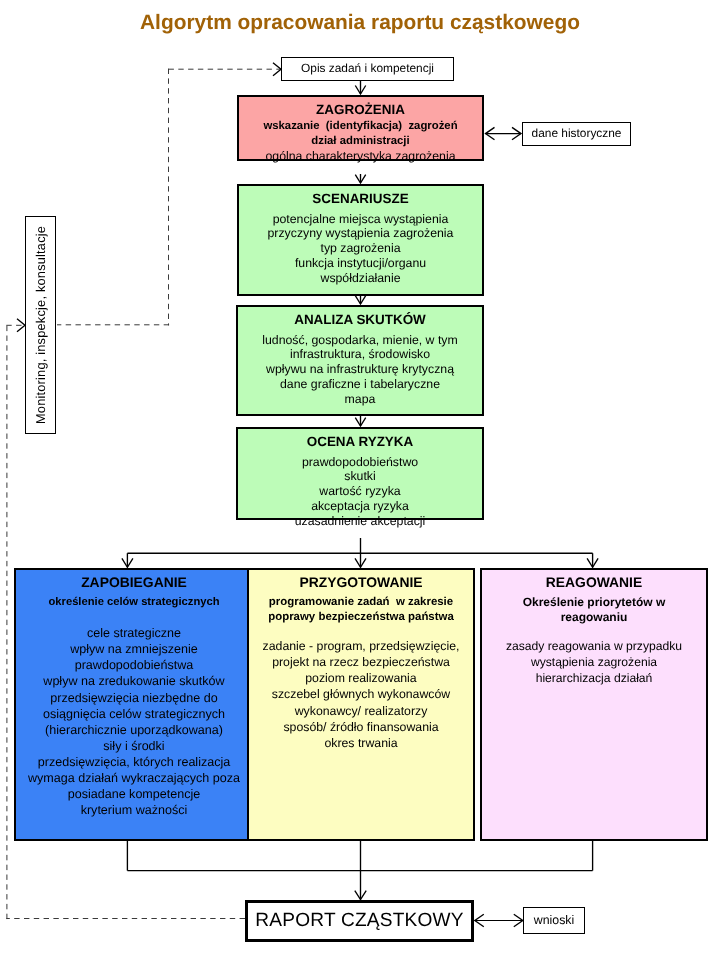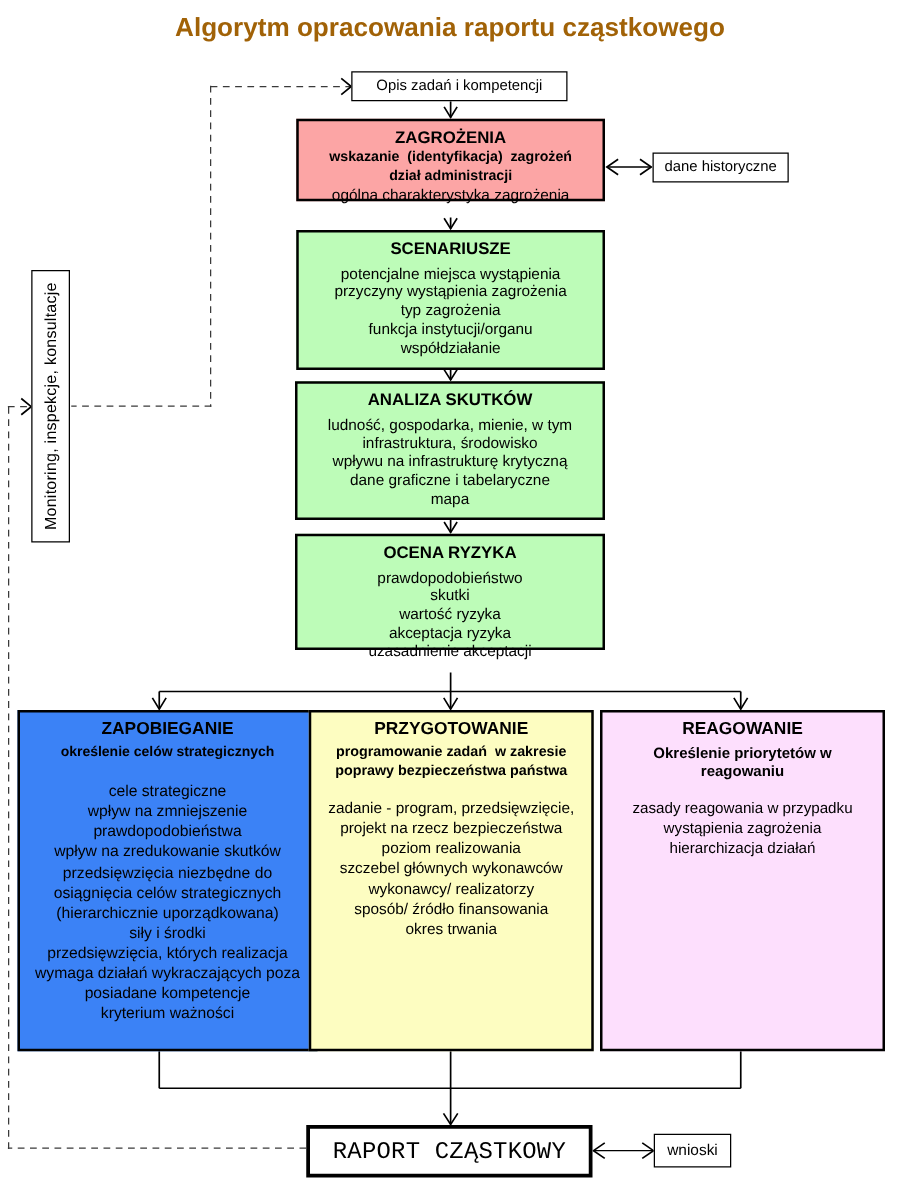--- a/index.html
+++ b/index.html
@@ -184,21 +184,21 @@
   <div class="box bigbox" id="reagowanie" style="left:480px;top:568px;width:228px;height:273px;background:#fddffd;">
       <div class="heading">REAGOWANIE</div>
       <div class="bold-line">Określenie priorytetów w</div>
       <div class="bold-line">reagowaniu</div>
       <div class="spacer gap"></div>
       <div class="line">zasady reagowania w przypadku</div>
       <div class="line">wystąpienia zagrożenia</div>
       <div class="line">hierarchizacja działań</div>
     </div>
 
-  <div class="box" id="raport" style="left:245px;top:900px;width:229px;height:42px;padding-bottom:1px;font-family:Liberation Mono, monospace;">
+  <div class="box" id="raport" style="left:245px;top:900px;width:229px;height:42px;padding-bottom:1px;">
     <span>RAPORT CZĄSTKOWY</span>
   </div>
 
   <div class="box plain" id="wnioski" style="left:523px;top:907px;width:62px;height:27px;font-size:12.35px;padding-bottom:0px;">
     <span>wnioski</span>
   </div>
 
 </div>
 
 </body></html>

